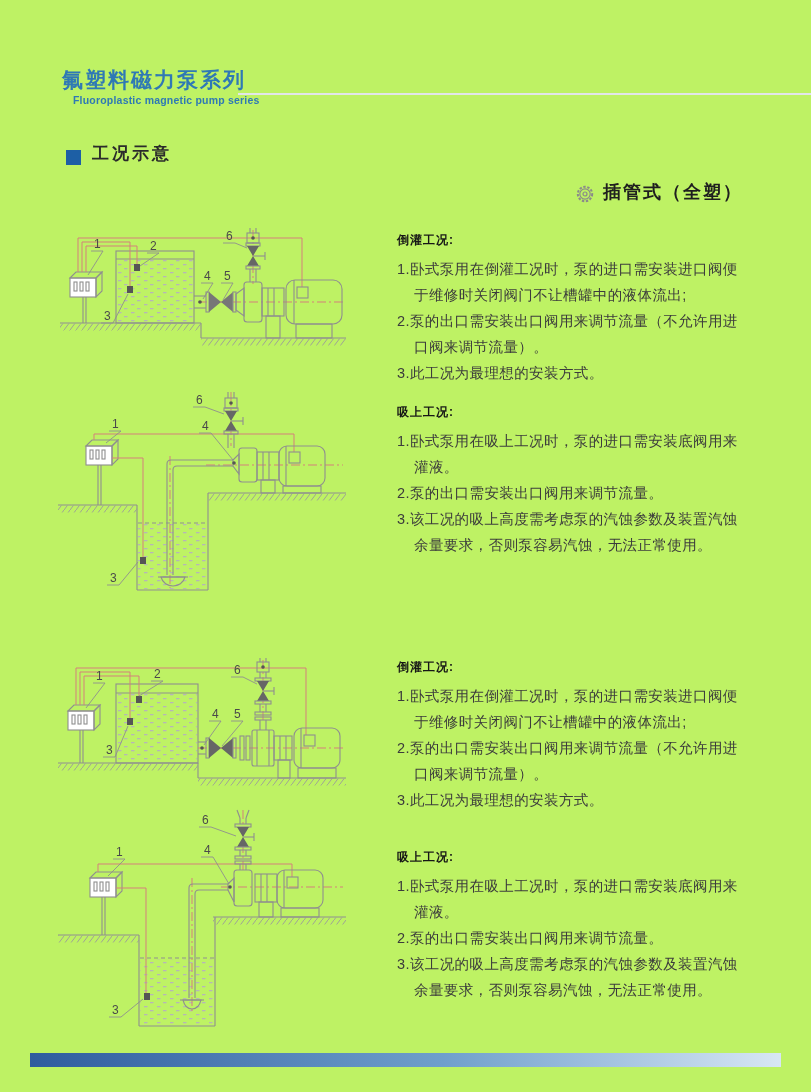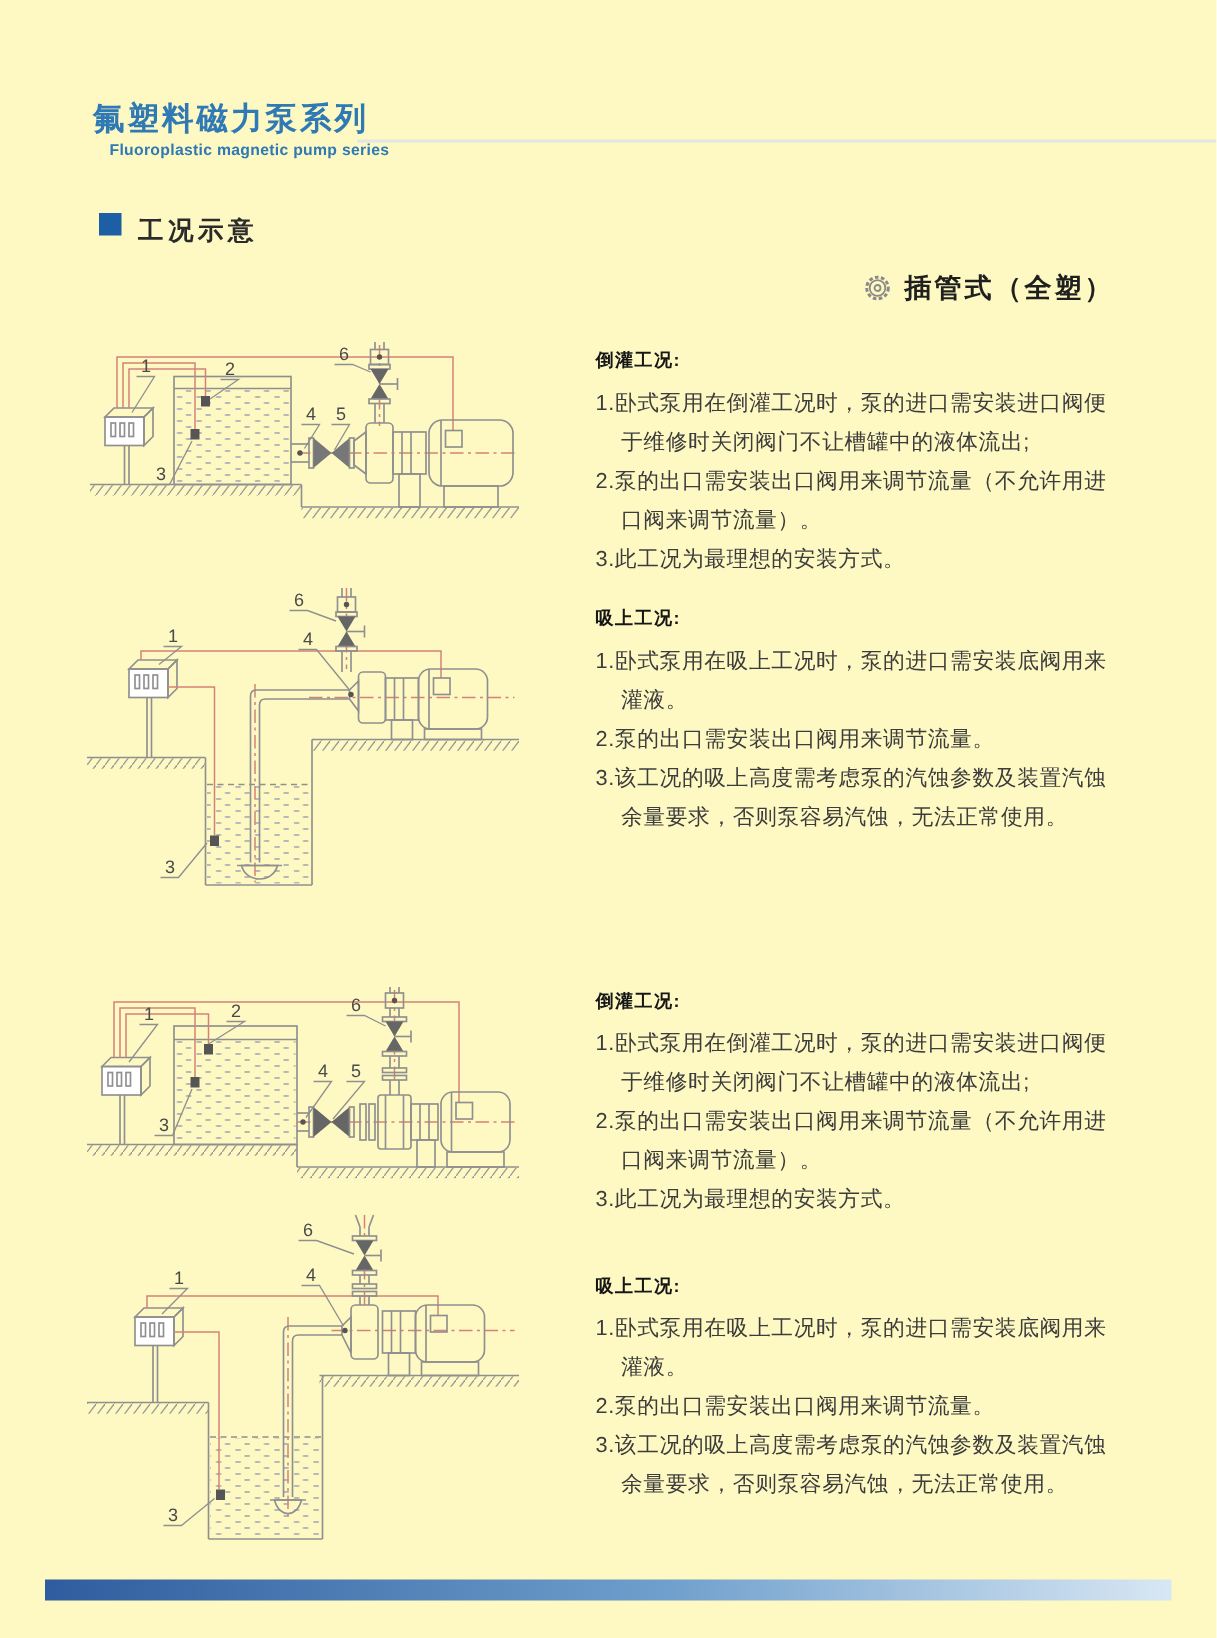--- a/index.html
+++ b/index.html
@@ -1,35 +1,35 @@
 <!DOCTYPE html>
 <html style="--brand-blue: #2f79b5; --accent-blue: #1d5fa5; --rule-gray: #e2e6e9; --diagram-red: #d4817a; --footer-start: #2e5c9e; --footer-end: #d8e7f4;"><head>
 <meta charset="utf-8">
 <style>
   :root{
     --brand-blue:#2f79b5; --accent-blue:#1d5fa5; --rule-gray:#e2e6e9;
     --diagram-red:#d4817a; --footer-start:#2e5c9e; --footer-end:#d8e7f4;
   }
   html,body{margin:0;padding:0;background:#fff;}
   body{font-family:"Liberation Sans","DejaVu Sans",sans-serif;}
-  .page{position:relative;width:811px;height:1092px;background:#fef9c3;overflow:hidden;}
+  .page{position:relative;width:811px;height:1092px;background:#bef264;overflow:hidden;}
 
   
   .brand{position:absolute;left:62px;top:68px;}
   .brand h1{margin:0;font-size:21px;font-weight:bold;color:var(--brand-blue);letter-spacing:2px;line-height:24px;}
   .brand .sub{font-size:10.5px;font-weight:bold;color:var(--brand-blue);margin-top:2px;letter-spacing:0.2px;margin-left:11px;}
   .header-rule{position:absolute;left:238px;right:0;top:93px;height:2px;background:var(--rule-gray);}
 
   
-  .section-row{position:absolute;left:66px;top:142px;display:flex;align-items:flex-start;gap:11px;}
+  .section-row{position:absolute;left:66px;top:142px;display:flex;align-items:flex-end;gap:11px;}
   .section-row .sq{width:15px;height:15px;background:var(--accent-blue);display:inline-block;}
   .section-row .txt{font-size:17px;color:#2b2b2b;font-weight:600;letter-spacing:3px;}
 
   
-  .group-heading{position:absolute;left:397px;width:346px;display:flex;justify-content:flex-end;align-items:center;gap:8px;
+  .group-heading{position:absolute;left:397px;width:346px;display:flex;justify-content:flex-end;align-items:flex-end;gap:8px;
     font-size:18px;font-weight:bold;color:#1f1f1f;letter-spacing:2px;}
   .gear{flex:0 0 auto;}
 
   
   .tblock{position:absolute;left:397px;width:360px;}
   .tblock h3{margin:0 0 7px 0;font-size:12px;font-weight:bold;color:#161616;letter-spacing:1px;}
   .tblock .item{margin:0;font-size:14.5px;line-height:26px;color:#3c3c3c;letter-spacing:0.4px;
     white-space:pre-line;padding-left:17px;text-indent:-17px;}
 
   

